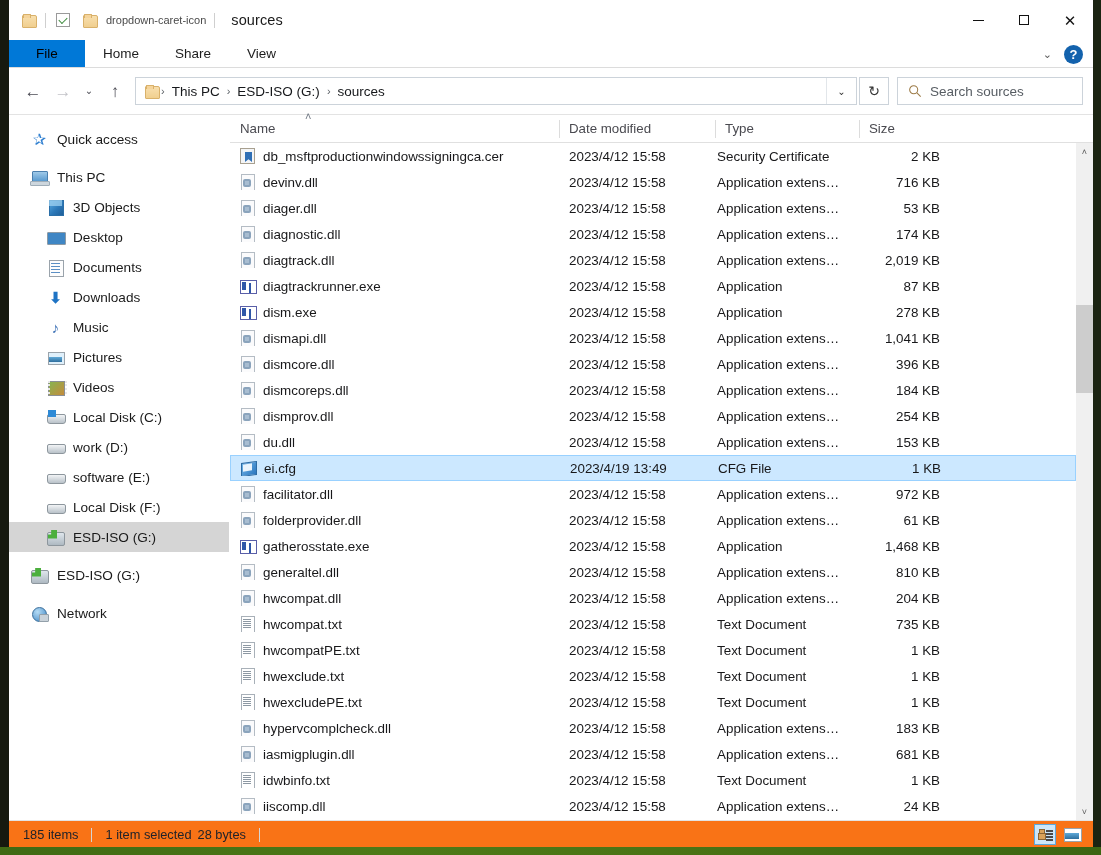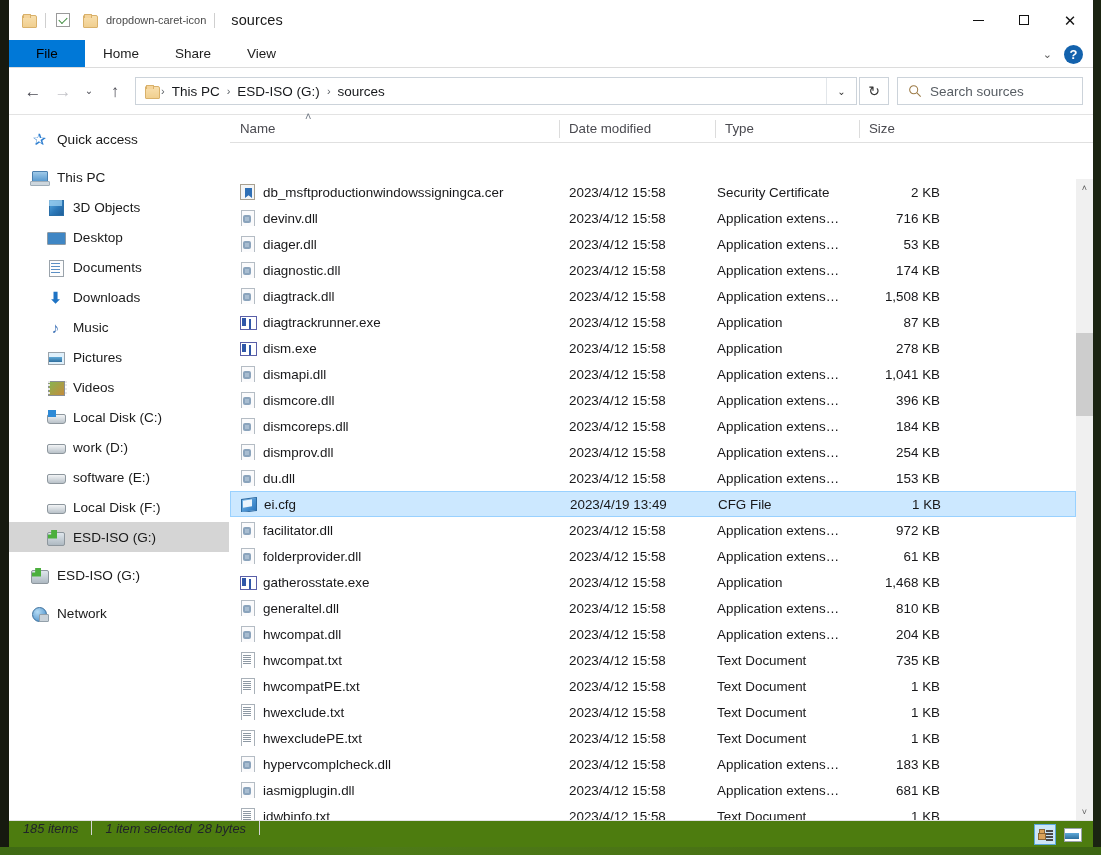--- a/index.html
+++ b/index.html
@@ -193,21 +193,21 @@
     content:""; position:absolute; left:0; top:5px; width:1px; height:18px; background:#dcdcdc;
   }
   .ch-name { width:329px; flex:0 0 329px; }
   .ch-date { width:148px; flex:0 0 148px;text-align:right; }
   .ch-type { width:144px; flex:0 0 144px;margin-left:8px; }
   .ch-size { width:103px; flex:0 0 103px; }
   .sortmark {
     position:absolute; left:75px; top:-4px; font-size:11px; color:#6f7782; line-height:1;
   }
 
-  .rows-wrap { flex:1 1 auto; display:flex; min-height:0;margin-top:36px; }
+  .rows-wrap { flex:1 1 auto; display:flex; min-height:0; }
   .rows { flex:1 1 auto; overflow:hidden; }
   .row {
     height:26px; display:flex; align-items:center; font-size:13.4px; color:#18181a;
     white-space:nowrap;
   }
   .row.selected { background:#cce8ff; border:1px solid #99d1ff; height:26px; }
   .cell-name { width:329px; flex:0 0 329px; display:flex; align-items:center; gap:8px; padding-left:10px; overflow:hidden; }
   .cell-date { width:148px; flex:0 0 148px; padding-left:10px; color:#18181a; }
   .cell-type { width:144px; flex:0 0 144px; padding-left:10px; overflow:hidden; text-overflow:ellipsis; }
   .cell-size { width:103px; flex:0 0 103px; padding-right:14px; text-align:right; }
@@ -248,22 +248,22 @@
   .sb-arrow {
     height:17px; display:flex; align-items:center; justify-content:center;
     font-size:9px; color:#5a5a5a;
   }
   .sb-thumb {
     position:absolute; left:0; width:17px; background:#cdcdcd;
   }
 
   
   .statusbar {
-    height:28px; flex:0 0 28px; background:#4d7c0f; border-top:1px solid #e3e3e3;
-    display:flex; padding-left:14px; gap:0px; position:relative;font-style:italic;
+    height:28px; flex:0 0 28px; background:#f97316; border-top:1px solid #e3e3e3;
+    display:flex; align-items:center; padding-left:14px; gap:0px; position:relative;
   }
   .st-text { font-size:12.8px; color:#20232a; }
   .st-sep { width:1px; height:14px; background:#d4d4d4; margin:0 13px; }
   .st-views { position:absolute; right:10px; top:3px; display:flex; gap:5px; align-items:center; }
   .vbtn {
     width:22px; height:21px; display:flex; align-items:center; justify-content:center;
     position:relative;
   }
   .vbtn.active { background:#cde6f7; border:1px solid #5ba8dd; }
   .vb-details { }
@@ -493,21 +493,21 @@
               <div class="cell-size">174 KB</div>
             </div>
 
             <div class="row">
               <div class="cell-name">
                 <span class="ficon fi-dll"></span>
                 <span>diagtrack.dll</span>
               </div>
               <div class="cell-date">2023/4/12 15:58</div>
               <div class="cell-type">Application extens…</div>
-              <div class="cell-size">1,508 KB</div>
+              <div class="cell-size">2,019 KB</div>
             </div>
 
             <div class="row">
               <div class="cell-name">
                 <span class="ficon fi-exe"></span>
                 <span>diagtrackrunner.exe</span>
               </div>
               <div class="cell-date">2023/4/12 15:58</div>
               <div class="cell-type">Application</div>
               <div class="cell-size">87 KB</div>

